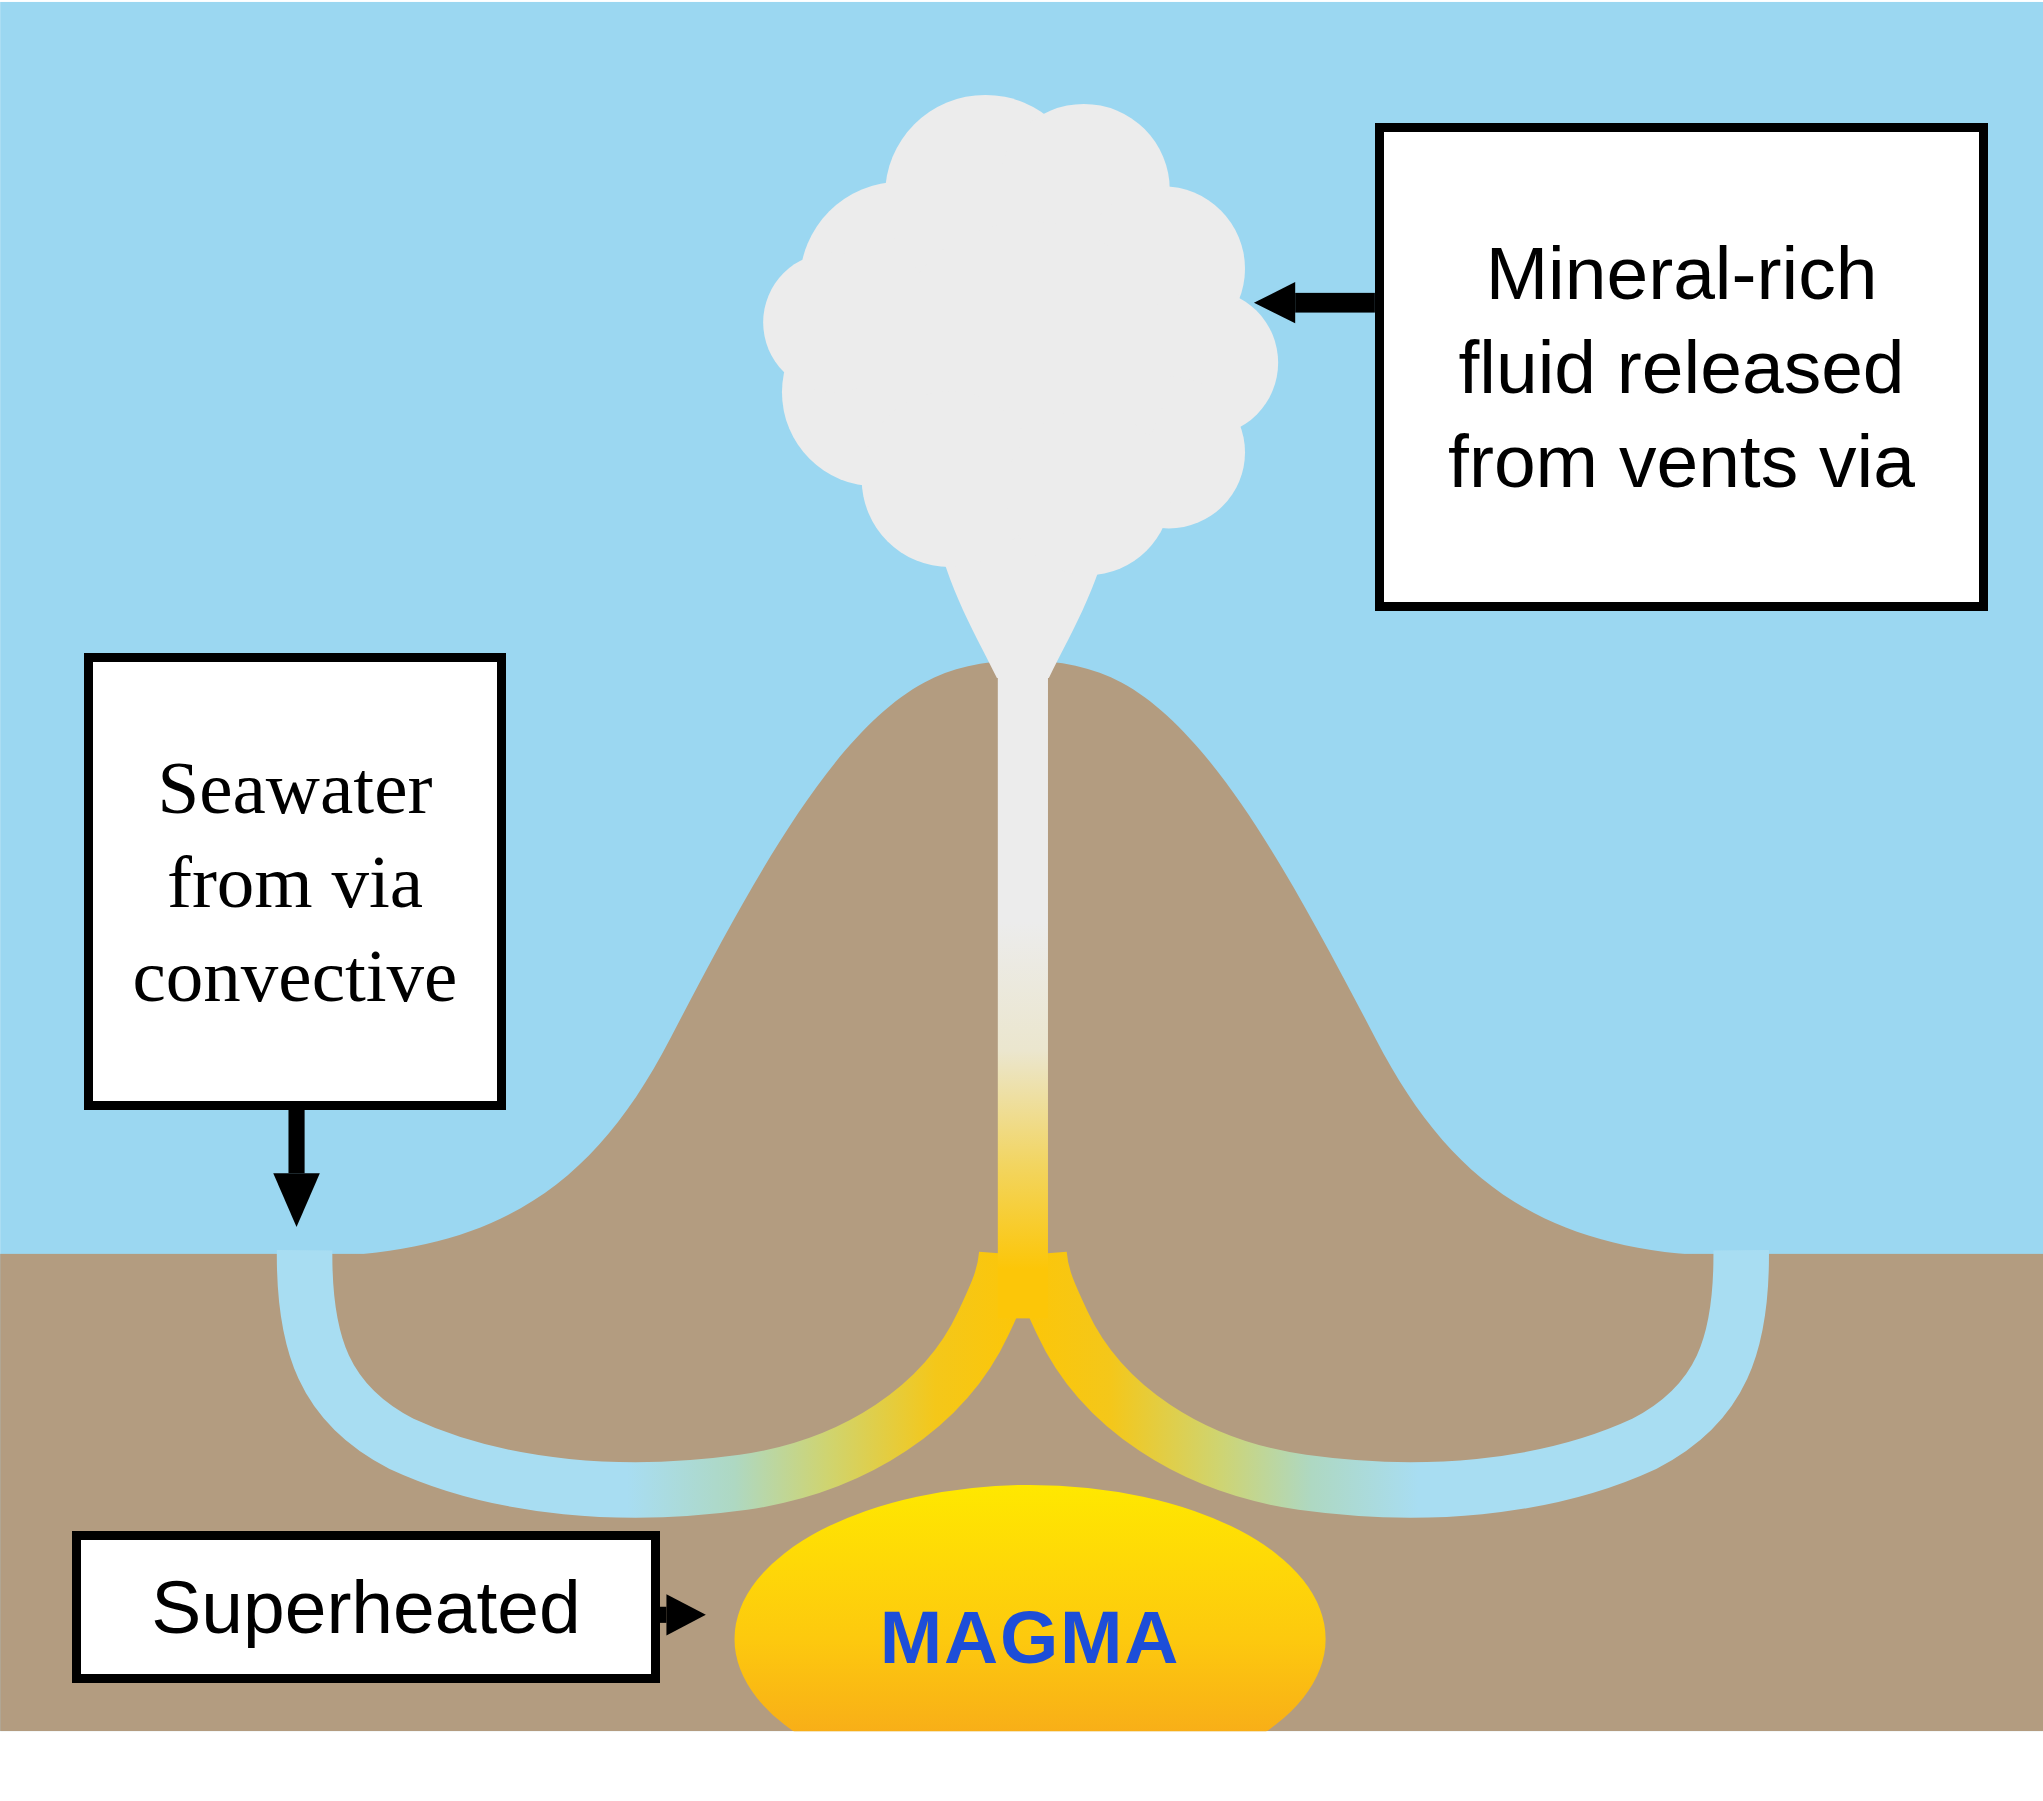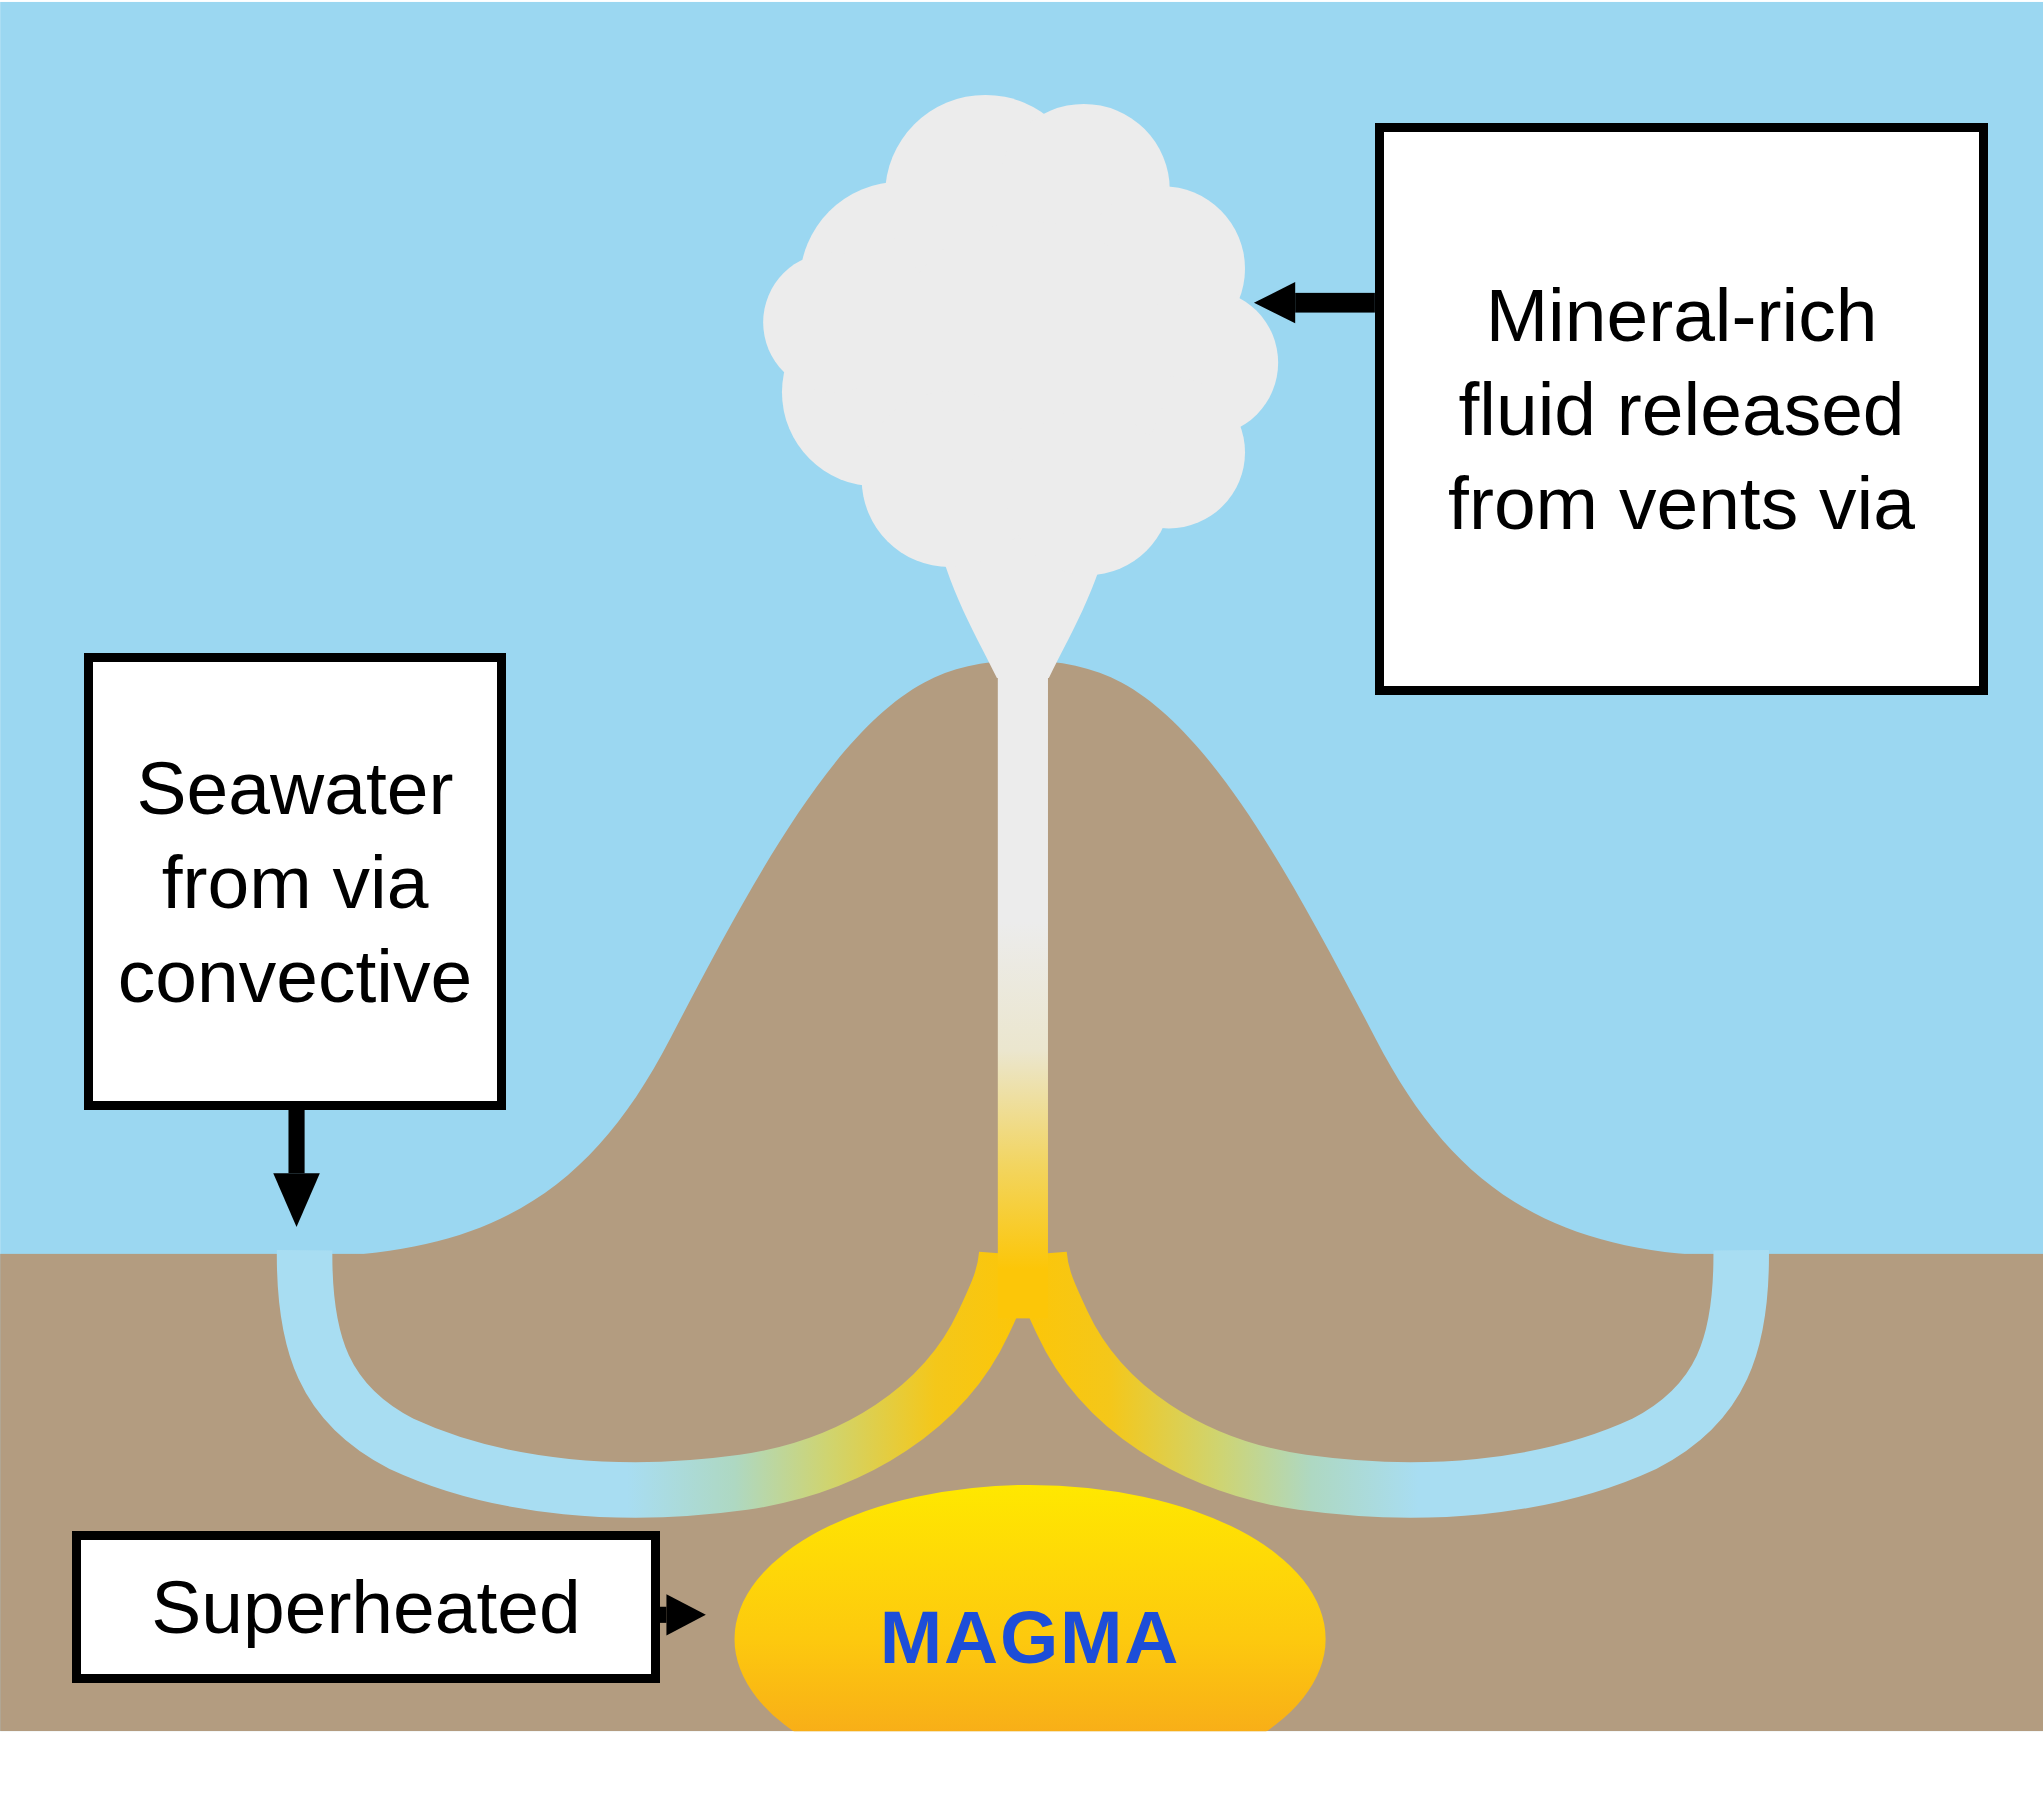--- a/index.html
+++ b/index.html
@@ -3,22 +3,22 @@
 <meta charset="utf-8">
 <style>
   html,body{margin:0;padding:0;background:#ffffff;}
   .stage{position:relative;width:2044px;height:1802px;background:#ffffff;overflow:hidden;
          font-family:"Liberation Sans",sans-serif;}
   .stage svg{position:absolute;left:0;top:0;}
   .label-box{position:absolute;background:#ffffff;border:9.9px solid #000000;
              display:flex;flex-direction:column;align-items:center;justify-content:center;
              text-align:center;color:#000;box-sizing:border-box;}
   .label-box .line{font-size:75px;line-height:94px;white-space:nowrap;}
-  .box-mineral{left:1375px;top:123px;width:613px;height:572px;}
-  .box-seawater{left:84px;top:653px;width:422px;height:457px;}
+  .box-mineral{left:1375px;top:123px;width:613px;height:488px;}
+  .box-seawater{left:84px;top:653px;width:422px;height:457px;font-family:Liberation Serif, serif;}
   .box-superheated{left:72px;top:1531px;width:588px;height:152px;}
   .magma-label{position:absolute;left:806px;top:1587px;width:448px;height:99px;
                display:flex;align-items:center;justify-content:center;
                font-size:75px;font-weight:bold;letter-spacing:1.8px;color:#1d4ed8;}
 </style>
 </head>
 <body>
 
 <div class="stage">
 

